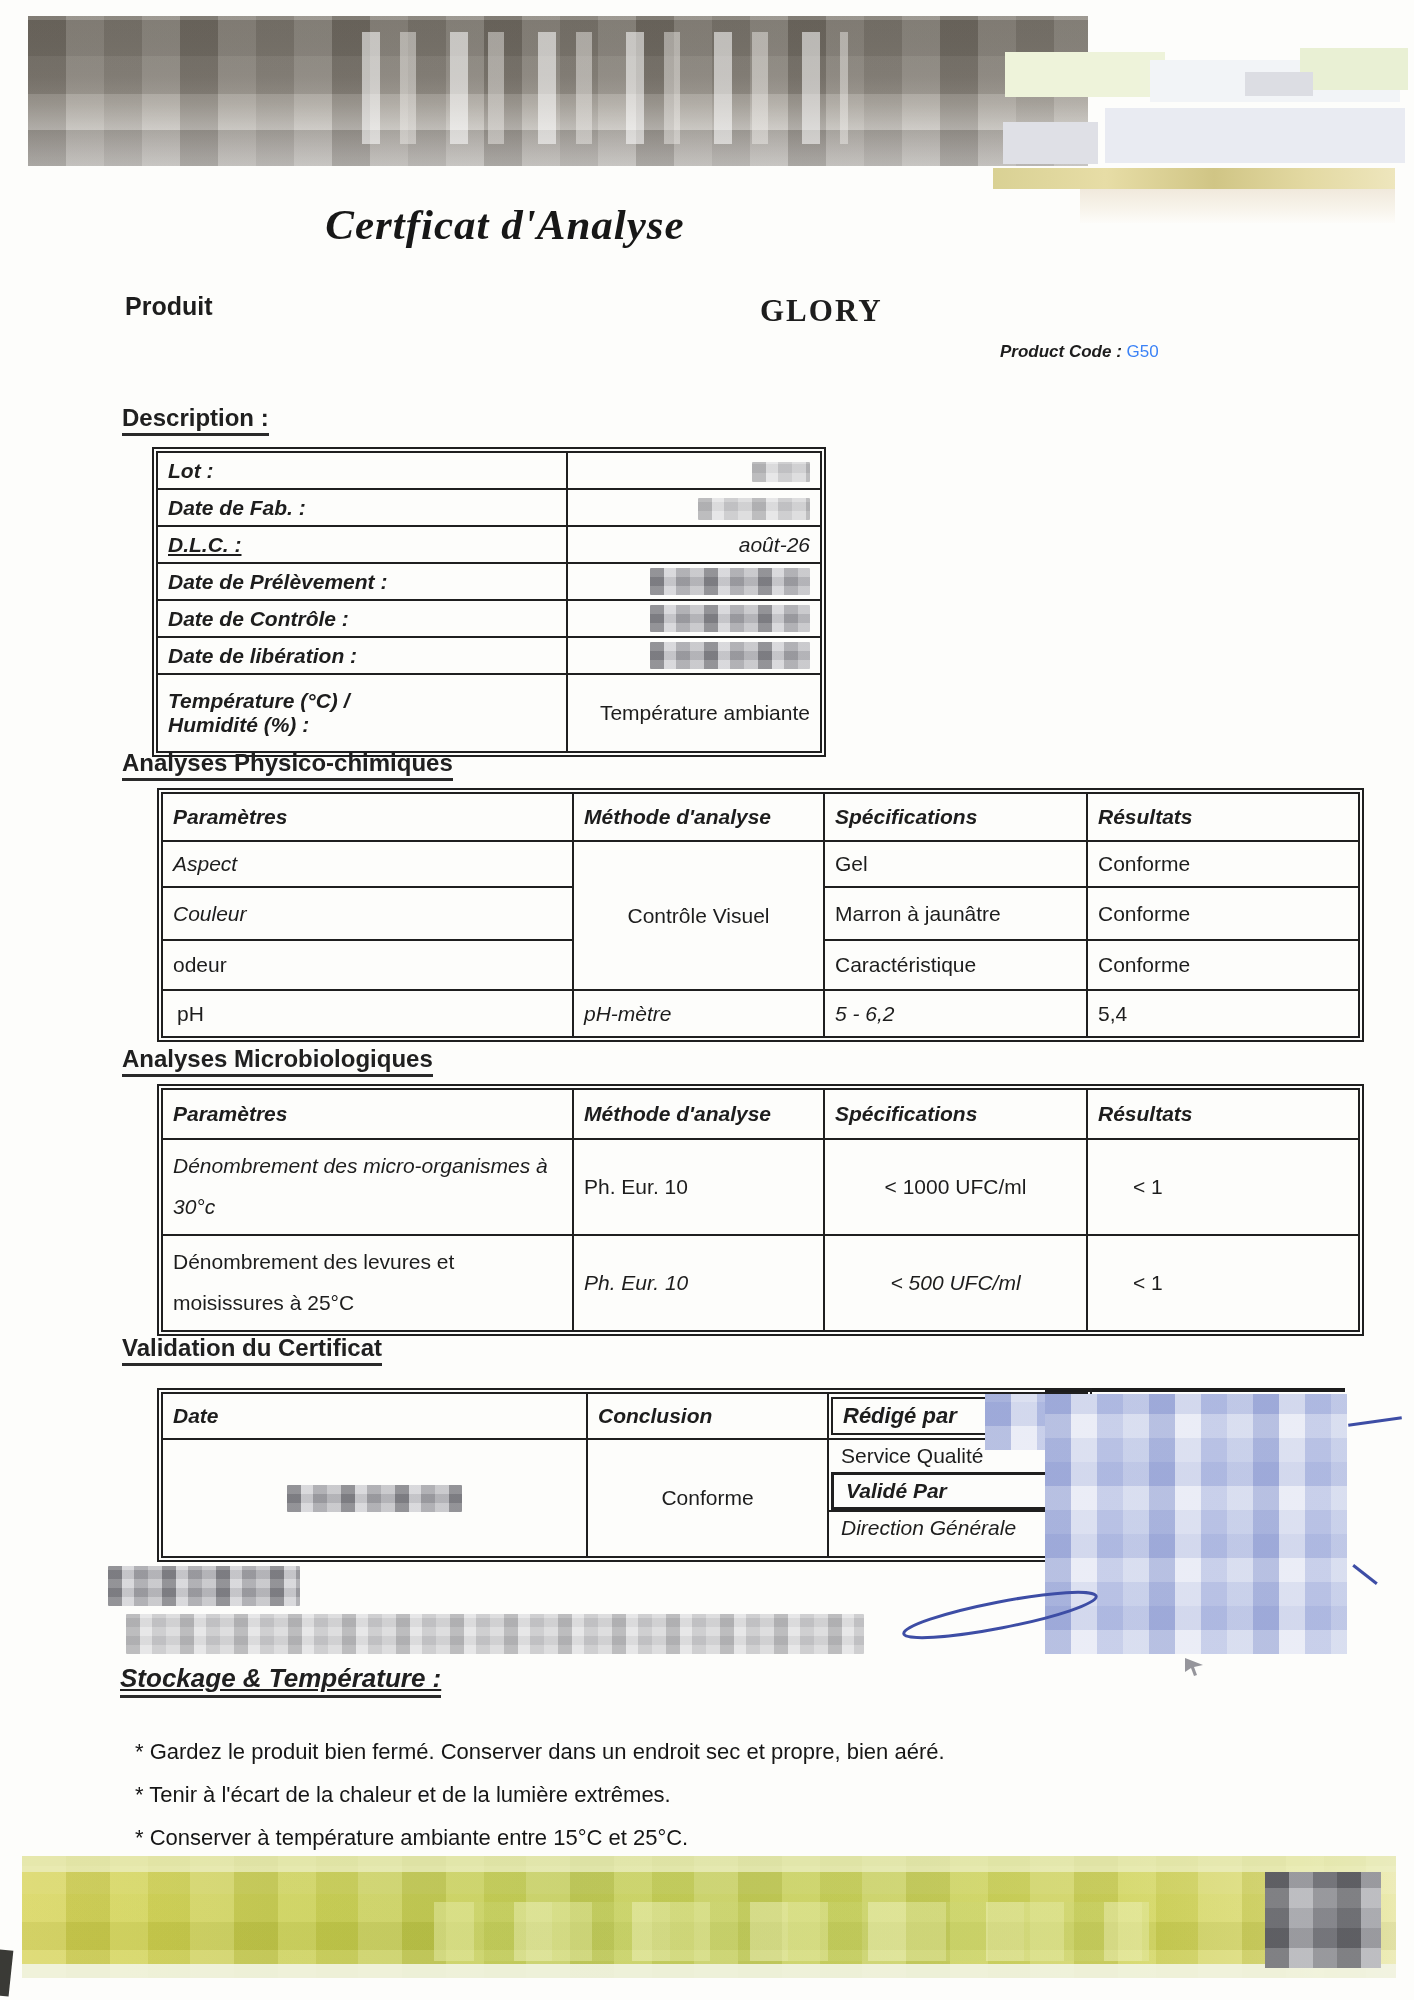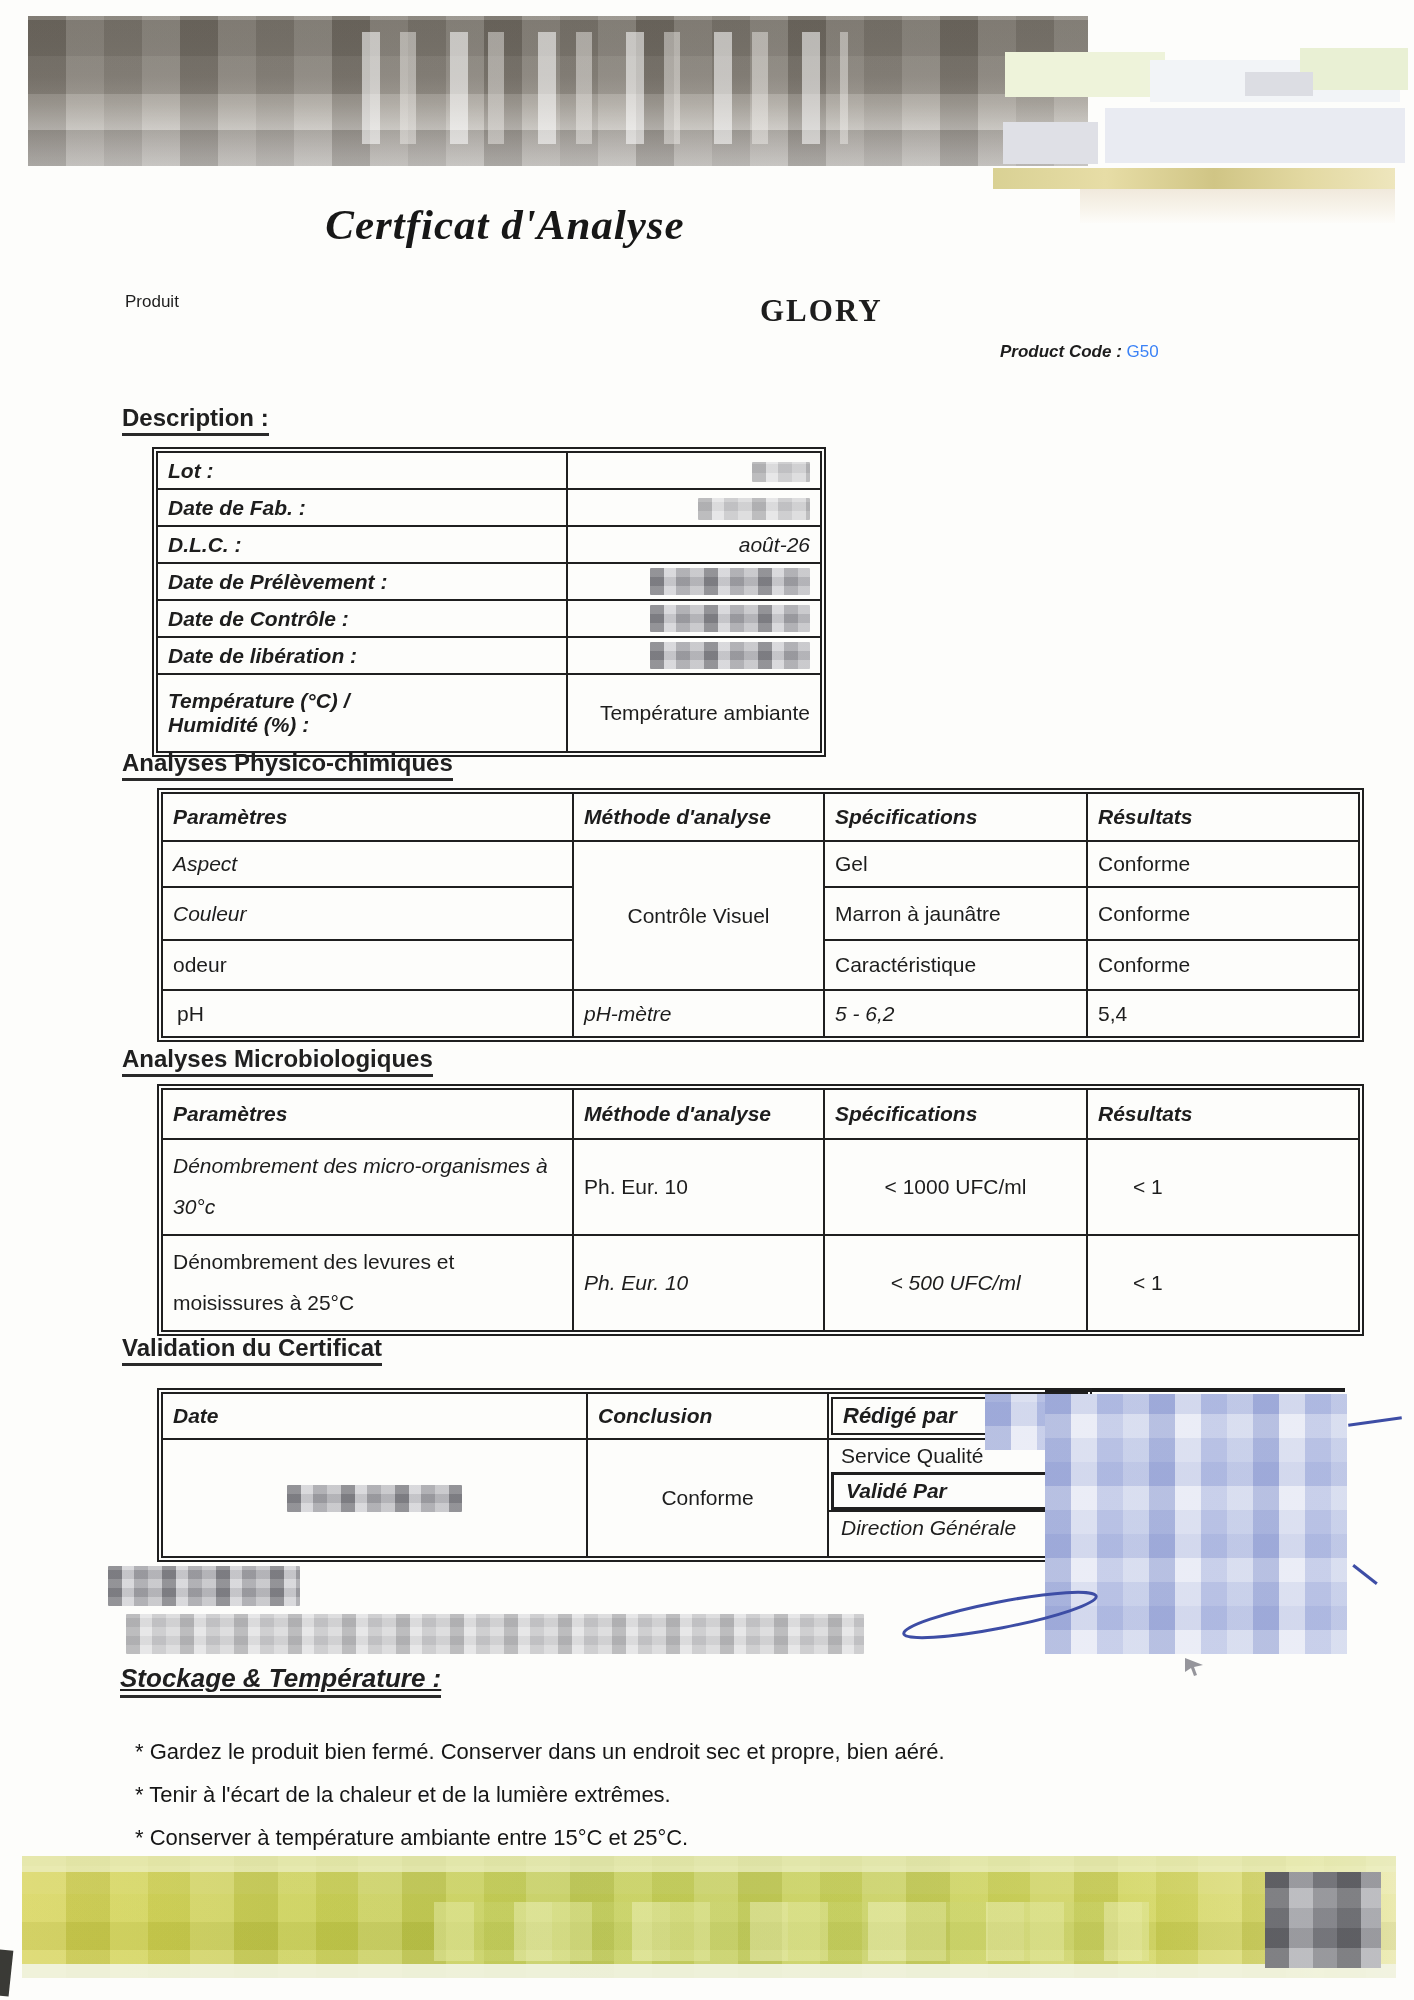--- a/index.html
+++ b/index.html
@@ -67,21 +67,21 @@
       repeating-linear-gradient(0deg, rgba(255,255,255,0.25) 0 20px, rgba(60,60,66,0.28) 20px 40px, rgba(152,152,158,0.20) 40px 60px);
   }
   .redact-line{position:absolute;border-radius:1px;}
   .ink-mark{position:absolute;background:#3a3a36;}
   
   .doc-title{
     position:absolute;left:0;top:200px;width:1010px;text-align:center;
     font-family:"Liberation Serif", serif;font-style:italic;font-weight:bold;
     font-size:43px;letter-spacing:1px;color:#171717;
   }
-  .produit{position:absolute;left:125px;top:292px;font-size:17px;font-weight:normal;}
+  .produit{position:absolute;left:125px;top:292px;font-size:25px;font-weight:bold;}
   .glory{
     position:absolute;left:760px;top:293px;width:240px;text-align:left;
     font-family:"Liberation Serif", serif;font-weight:bold;
     font-size:31px;letter-spacing:2px;
   }
   .pcode{position:absolute;left:1000px;top:342px;width:250px;font-size:17px;}
   .pcode .lab{font-style:italic;font-weight:bold;}
   .pcode .val{color:#3b82f6;}
   .sec-h{
     position:absolute;font-size:24px;font-weight:bold;color:#202020;
@@ -143,21 +143,21 @@
       <tbody>
           <tr>
         <td class="lbl" style="height:31px;">Lot :</td>
         <td class="val"><span class="chip light" style="width:58px;height:20px;"></span></td>
       </tr>
       <tr>
         <td class="lbl" style="height:31px;">Date de Fab. :</td>
         <td class="val"><span class="chip light" style="width:112px;height:22px;"></span></td>
       </tr>
       <tr>
-        <td class="lbl" style="height:31px;">D.L.C. :</td>
+        <td class="lbl" style="height:31px;text-decoration:underline;">D.L.C. :</td>
         <td class="val italic">août-26</td>
       </tr>
       <tr>
         <td class="lbl" style="height:31px;">Date de Prélèvement :</td>
         <td class="val"><span class="chip" style="width:160px;"></span></td>
       </tr>
       <tr>
         <td class="lbl" style="height:31px;">Date de Contrôle :</td>
         <td class="val"><span class="chip" style="width:160px;"></span></td>
       </tr>

